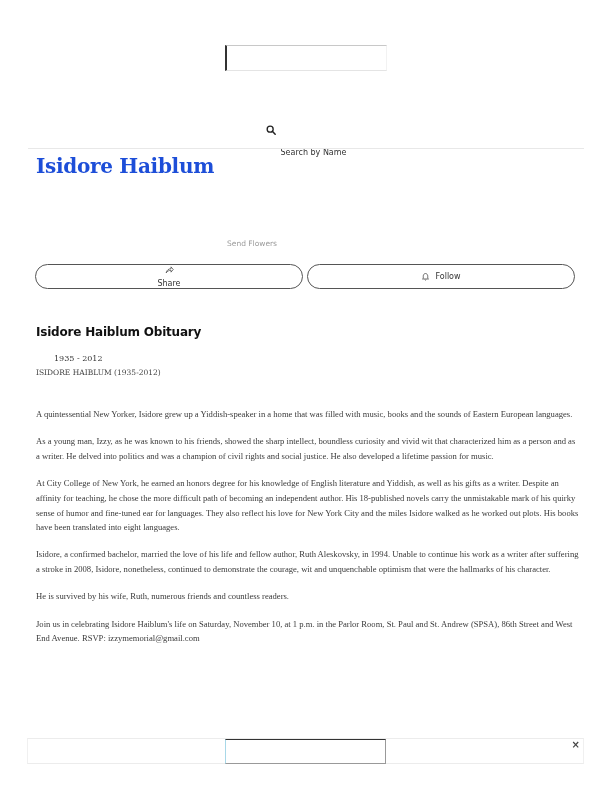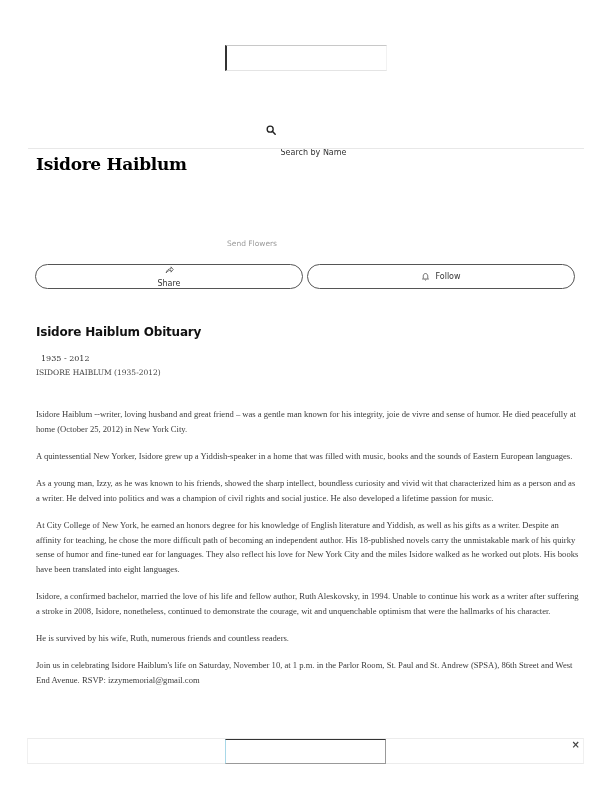--- a/index.html
+++ b/index.html
@@ -19,22 +19,22 @@
     }
     .search-row .label { font-size: 8px; color: #333; font-family: "DejaVu Sans", sans-serif; margin-top: 45px; }
     .search-row svg { width: 10px; height: 10px; }
 
     .divider-line {
       position: absolute; left: 28px; top: 148px; width: 556px; height: 1px; background: #e8e8e8;
     }
 
     .ghost-title {
       position: absolute; left: 36px; top: 154px;
-      font-family: "DejaVu Serif", serif; font-size: 17px; font-weight: bold;
-      color: #000000; letter-spacing: -0.3px;
+      font-family: "DejaVu Serif", serif; font-size: 20px; font-weight: bold;
+      color: #1d4ed8; letter-spacing: -0.3px;
     }
 
     .send-flowers {
       position: absolute; left: 0; top: 239px; width: 504px; text-align: center;
       font-size: 7.5px; color: #9a9a9a;
     }
 
     .action-btn {
       position: absolute; top: 264px; height: 25px;
       border: 1px solid #555; border-radius: 13px; background: #fff;
@@ -44,21 +44,21 @@
     .action-btn svg { width: 9px; height: 9px; }
     .share-btn { left: 35px; width: 268px; flex-direction: column; }
     .follow-btn { left: 307px; width: 268px; }
 
     .obit-title {
       position: absolute; left: 36px; top: 325px;
       font-family: "DejaVu Sans", sans-serif; font-size: 12px; font-weight: bold; color: #111;
       letter-spacing: -0.2px;
     }
     .years {
-      position: absolute; left: 41px; top: 354px;
+      position: absolute; left: 54px; top: 354px;
       font-family: "DejaVu Serif", serif; font-size: 8px; color: #333;
     }
     .caps-name {
       position: absolute; left: 36px; top: 368px;
       font-family: "DejaVu Serif", serif; font-size: 7.5px; color: #444;
     }
 
     .body-text {
       position: absolute; left: 36px; top: 407px; width: 545px;
       font-family: "Liberation Serif", serif; font-size: 8.6px; line-height: 14.7px; color: #3a3a3a;
@@ -113,21 +113,20 @@
     <path d="M5 10.3 C5.3 11 6.7 11 7 10.3" fill="none" stroke="#333" stroke-width="0.9"></path>
   </svg>
   <span>Follow</span>
 </div>
 
 <div class="obit-title">Isidore Haiblum Obituary</div>
 <div class="years">1935 - 2012</div>
 <div class="caps-name">ISIDORE HAIBLUM (1935-2012)</div>
 
 <div class="body-text">
-  <p>Isidore Haiblum --writer, loving husband and great friend – was a gentle man known for his integrity, joie de vivre and sense of humor. He died peacefully at home (October 25, 2012) in New York City.</p>
   <p>A quintessential New Yorker, Isidore grew up a Yiddish-speaker in a home that was filled with music, books and the sounds of Eastern European languages.</p>
   <p>As a young man, Izzy, as he was known to his friends, showed the sharp intellect, boundless curiosity and vivid wit that characterized him as a person and as a writer. He delved into politics and was a champion of civil rights and social justice. He also developed a lifetime passion for music.</p>
   <p>At City College of New York, he earned an honors degree for his knowledge of English literature and Yiddish, as well as his gifts as a writer. Despite an affinity for teaching, he chose the more difficult path of becoming an independent author. His 18-published novels carry the unmistakable mark of his quirky sense of humor and fine-tuned ear for languages. They also reflect his love for New York City and the miles Isidore walked as he worked out plots. His books have been translated into eight languages.</p>
   <p>Isidore, a confirmed bachelor, married the love of his life and fellow author, Ruth Aleskovsky, in 1994. Unable to continue his work as a writer after suffering a stroke in 2008, Isidore, nonetheless, continued to demonstrate the courage, wit and unquenchable optimism that were the hallmarks of his character.</p>
   <p>He is survived by his wife, Ruth, numerous friends and countless readers.</p>
   <p>Join us in celebrating Isidore Haiblum's life on Saturday, November 10, at 1 p.m. in the Parlor Room, St. Paul and St. Andrew (SPSA), 86th Street and West End Avenue. RSVP: izzymemorial@gmail.com</p>
 </div>
 
 <div class="bottom-ad">
   <div class="inner"></div>

